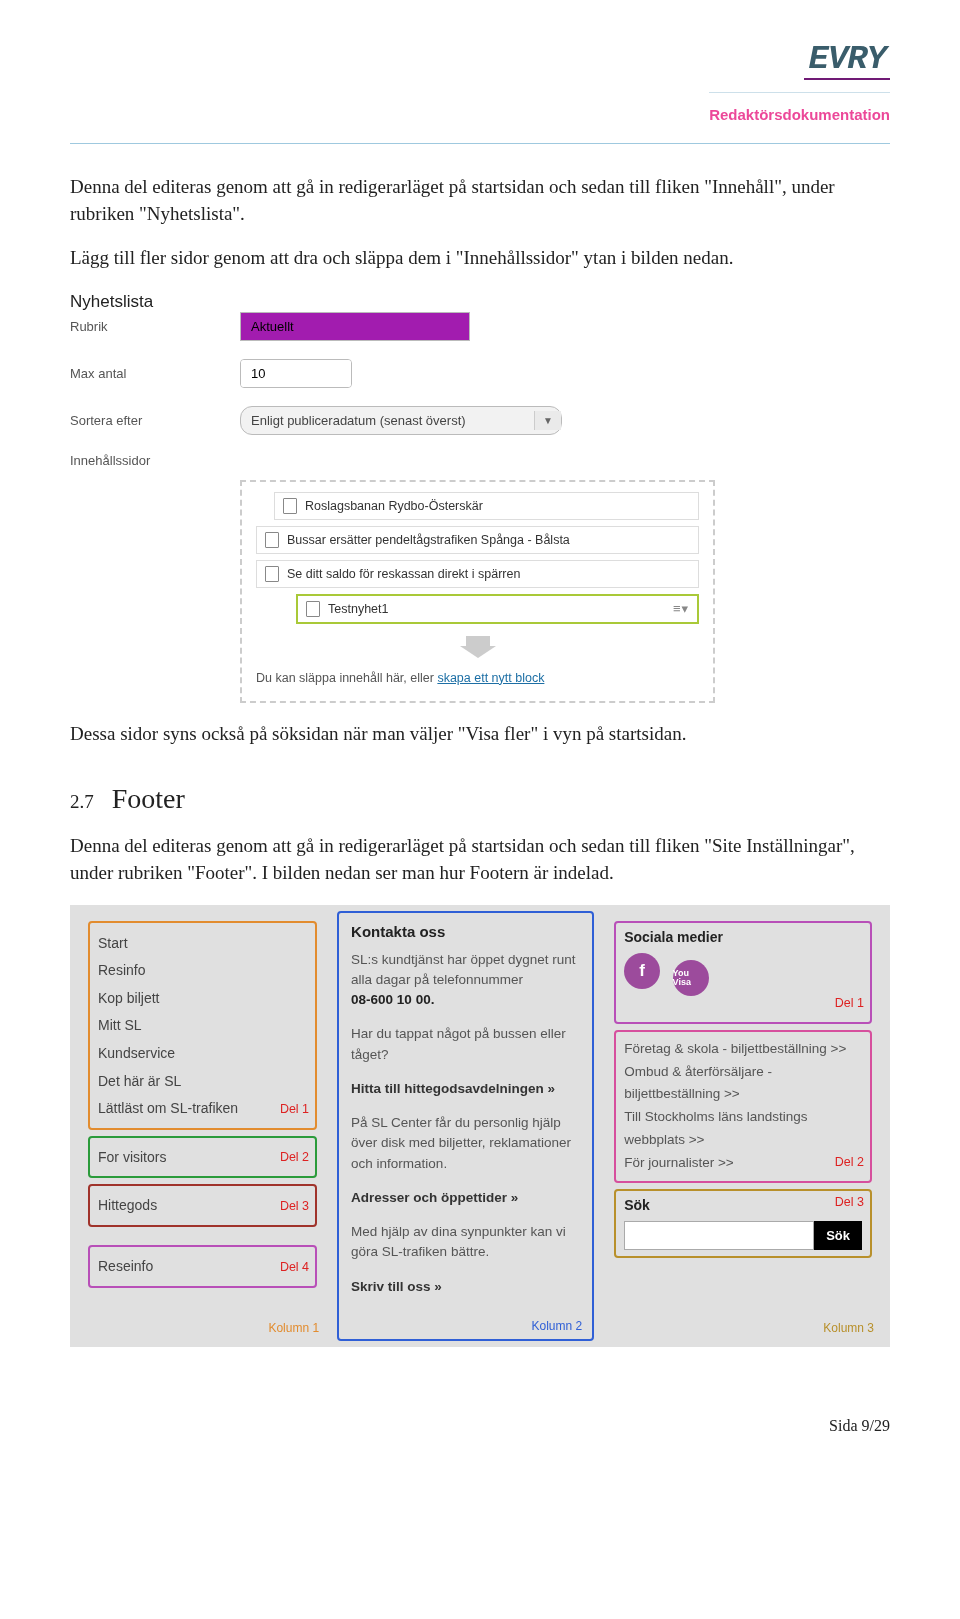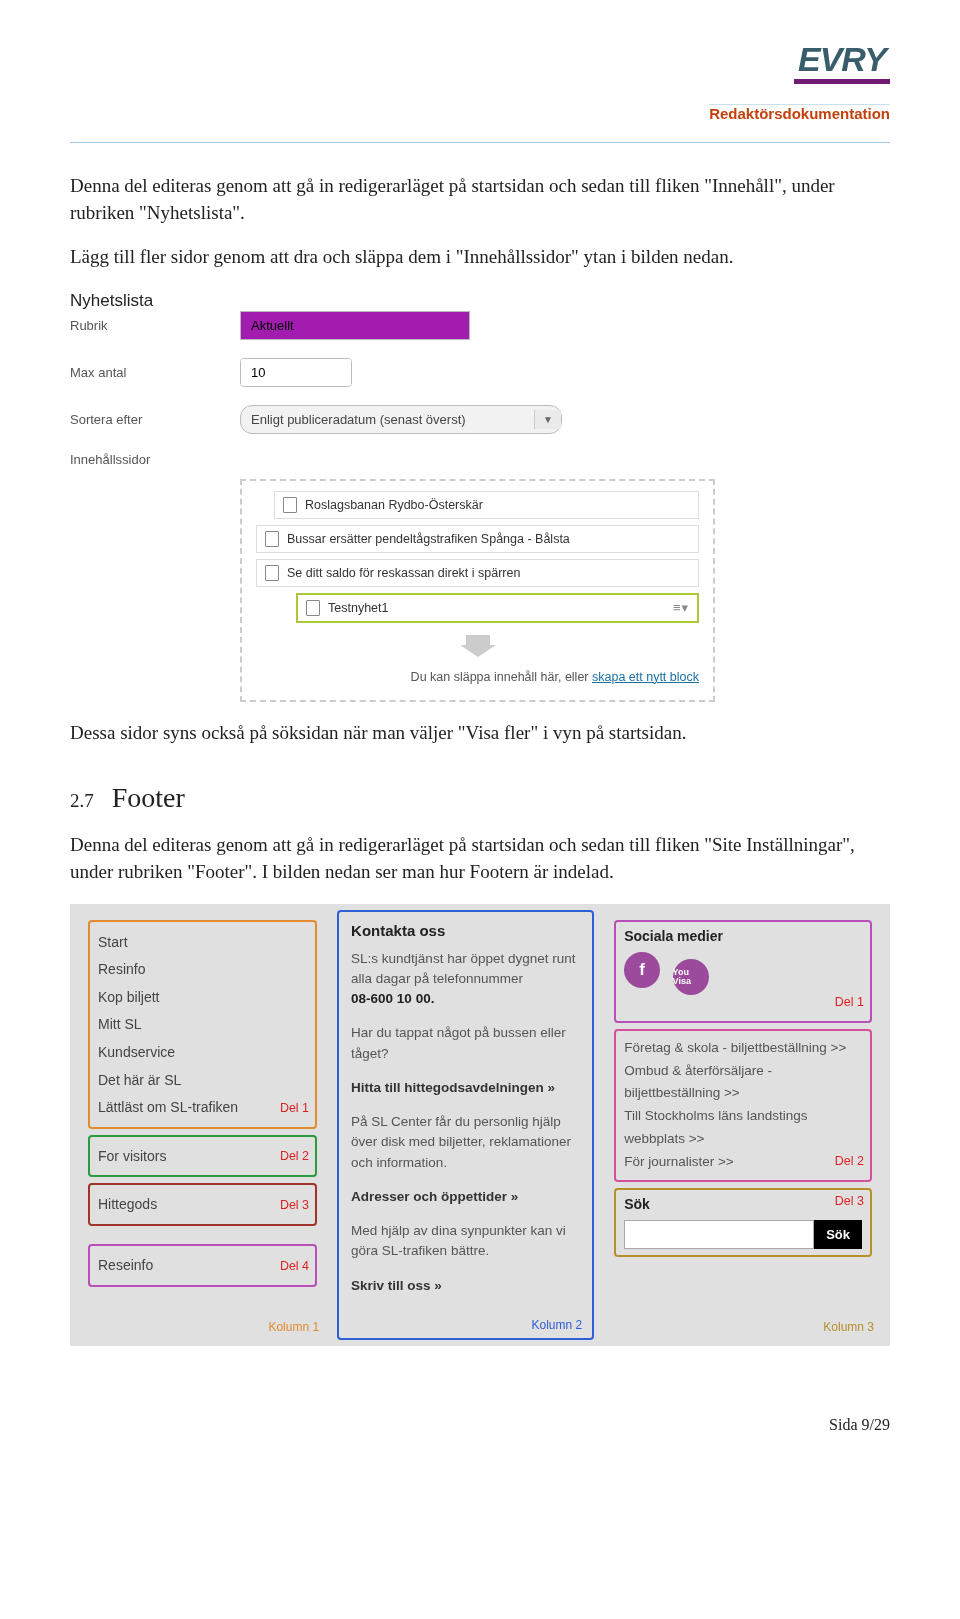--- a/index.html
+++ b/index.html
@@ -14,37 +14,37 @@
     padding: 40px 70px 60px 70px;
     box-sizing: border-box;
   }
   .header-block {
     display: flex;
     flex-direction: column;
     align-items: flex-end;
     margin-bottom: 20px;
   }
   .logo {
-    font-family: Liberation Sans, sans-serif;
+    font-family: Liberation Mono, monospace;
     font-weight: 900;
     font-style: italic;
     font-size: 34px;
     color: #3a5d6b;
     letter-spacing: -1px;
-    border-bottom: 5px solid #701a75;
+    border-bottom: 2px solid #701a75;
     padding: 0 4px;
   }
   .doc-type {
     font-family: Arial, sans-serif;
     font-weight: 700;
-    color: #c2410c;
+    color: #ec4899;
     font-size: 15px;
-    margin-top: 20px;
+    margin-top: 12px;
     border-top: 1px solid #cde0ea;
-    padding-top: 0;
+    padding-top: 13px;
   }
   .hr {
     border: none;
     border-top: 1px solid #9fc9df;
     margin: 10px 0 30px 0;
   }
   .body-text {
     font-size: 19px;
     line-height: 1.4;
     margin: 18px 0;
@@ -151,21 +151,21 @@
     border-radius: 1px;
     position: relative;
   }
   .page-item .handle { margin-left: auto; color: #888; font-size: 13px; letter-spacing: 1px;}
   .drop-arrow {
     text-align: center;
     margin: 10px 0 8px 0;
   }
   .drop-arrow svg { width: 40px; height: 26px; }
   .drop-text {
-    text-align: right;
+    text-align: left;
     font-size: 12.5px;
     color: #555;
   }
   .drop-text a { color: #1d6fa5; text-decoration: underline; cursor: pointer; }
   
   .footer-shot {
     display: flex;
     gap: 8px;
     font-family: Arial, sans-serif;
     background: #e0e0e0;

